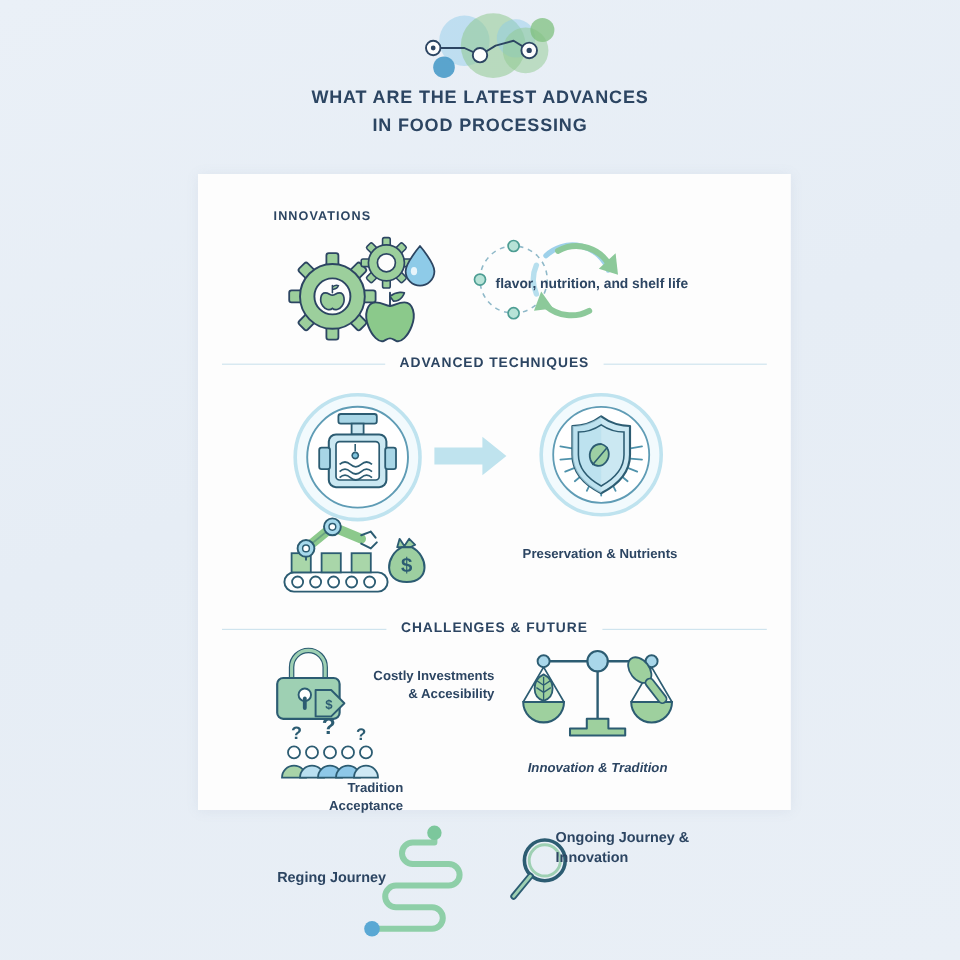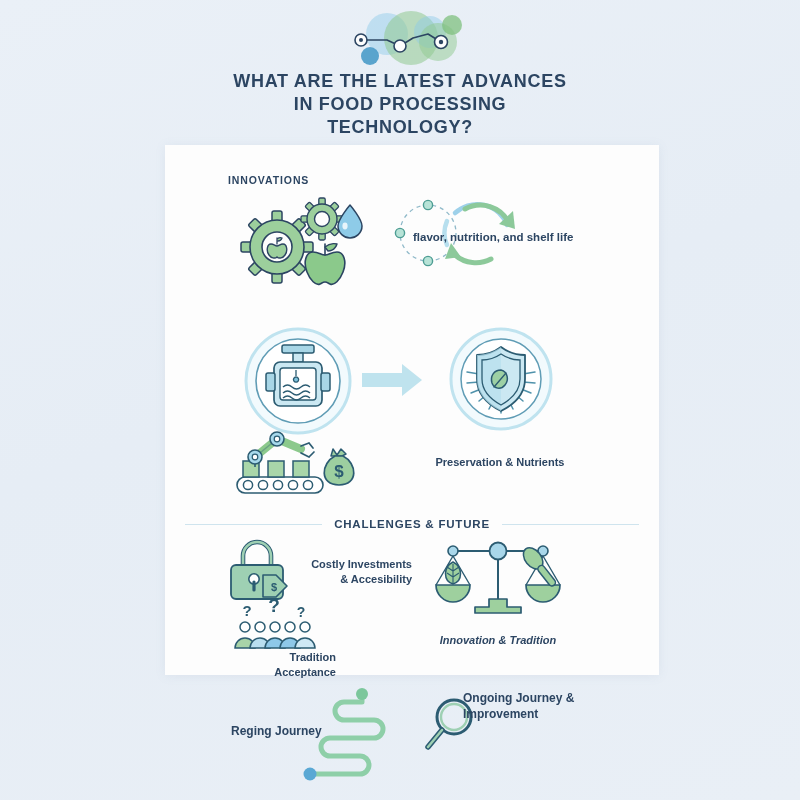--- a/index.html
+++ b/index.html
@@ -32,21 +32,21 @@
   }
   .title-block {
     position: absolute;
     top: 70px;
     left: 0; right: 0;
     text-align: center;
   }
   .title-line {
     color: #2c4562;
     font-weight: bold;
-    font-size: 18px;
+    font-size: 15px;
     letter-spacing: 0.7px;
     line-height: 23px;
   }
 
   
   .card {
     position: absolute;
     left: 165px;
     top: 145px;
     width: 470px;
@@ -135,21 +135,20 @@
       <circle cx="36" cy="28" r="2" fill="#2c4562"></circle>
       <circle cx="75" cy="34" r="6" fill="#fdfdfd" stroke="#2c4562" stroke-width="1.6"></circle>
       <circle cx="116" cy="30" r="6.5" fill="#fdfdfd" stroke="#2c4562" stroke-width="1.6"></circle>
       <circle cx="116" cy="30" r="2.2" fill="#2c4562"></circle>
     </svg>
   </div>
 
   <div class="title-block">
     <div class="title-line">WHAT ARE THE LATEST ADVANCES</div>
     <div class="title-line">IN FOOD PROCESSING</div>
-    <div class="title-line">TECHNOLOGY?</div>
   </div>
 
   <div class="card">
 
     <div class="section-label" style="left:63px; top:29px;">INNOVATIONS</div>
 
     <svg style="position:absolute; left:70px; top:50px;" width="130" height="90" viewBox="0 0 130 90">
 
       <g transform="translate(42,52)">
         <g fill="#9ccf9c" stroke="#2c4562" stroke-width="1.5" stroke-linejoin="round">
@@ -204,20 +203,25 @@
     <svg style="position:absolute; left:270px; top:48px;" width="90" height="80" viewBox="0 0 90 80">
       <path d="M12,52 A30,30 0 0 1 12,28" fill="none" stroke="#b7dfee" stroke-width="4.5" stroke-linecap="round"></path>
       <path d="M20,20 A32,32 0 0 1 72,32" fill="none" stroke="#9ed1ea" stroke-width="4.5" stroke-linecap="round"></path>
       <path d="M30,16 A32,32 0 0 1 74,30" fill="none" stroke="#8cc99a" stroke-width="5" stroke-linecap="round"></path>
       <path d="M78,18 L80,36 L64,31 Z" fill="#8cc99a"></path>
       <path d="M20,62 A32,32 0 0 0 56,66" fill="none" stroke="#8cc99a" stroke-width="5" stroke-linecap="round"></path>
       <path d="M16,50 L26,64 L10,66 Z" fill="#8cc99a"></path>
     </svg>
     <div class="inline-text" style="left:248px; top:86px;">flavor, nutrition, and shelf life</div>
 
+    <div class="divider-row" style="top:152px;">
+      <div class="rule"></div>
+      <div class="dlabel">ADVANCED TECHNIQUES</div>
+      <div class="rule"></div>
+    </div>
 
     <svg style="position:absolute; left:79px; top:182px;" width="108" height="108" viewBox="0 0 108 108">
       <circle cx="54" cy="54" r="52" fill="#f2fafd" stroke="#bfe3ef" stroke-width="3"></circle>
       <circle cx="54" cy="54" r="42" fill="#ffffff" stroke="#5f9cb5" stroke-width="1.6"></circle>
       <rect x="38" y="18" width="32" height="8" rx="2" fill="#a8d6e6" stroke="#2c5c72" stroke-width="1.5"></rect>
       <rect x="49" y="26" width="10" height="9" fill="#cbe8f2" stroke="#2c5c72" stroke-width="1.5"></rect>
       <rect x="30" y="35" width="48" height="44" rx="6" fill="#cbe8f2" stroke="#2c5c72" stroke-width="1.7"></rect>
       <rect x="36" y="41" width="36" height="32" rx="3" fill="#ffffff" stroke="#2c5c72" stroke-width="1.4"></rect>
       <rect x="22" y="46" width="9" height="18" rx="2" fill="#a8d6e6" stroke="#2c5c72" stroke-width="1.5"></rect>
       <rect x="77" y="46" width="9" height="18" rx="2" fill="#a8d6e6" stroke="#2c5c72" stroke-width="1.5"></rect>
@@ -370,16 +374,16 @@
 
   <svg style="position:absolute; left:420px; top:695px;" width="62" height="62" viewBox="0 0 62 62">
     <circle cx="34" cy="22" r="17" fill="none" stroke="#2c5c72" stroke-width="3"></circle>
     <circle cx="34" cy="22" r="13" fill="none" stroke="#9ed0b3" stroke-width="2.4"></circle>
     <path d="M22,35 L8,52" stroke="#2c5c72" stroke-width="5.5" stroke-linecap="round"></path>
     <path d="M22,35 L8,52" stroke="#9ed0b3" stroke-width="2.4" stroke-linecap="round"></path>
   </svg>
 
   <div class="footer-label" style="left:463px; top:690px; width:130px;">
     <div>Ongoing Journey &amp;</div>
-    <div>Improvement</div>
+    <div>Innovation</div>
   </div>
 
 </div>
 
 </body></html>

